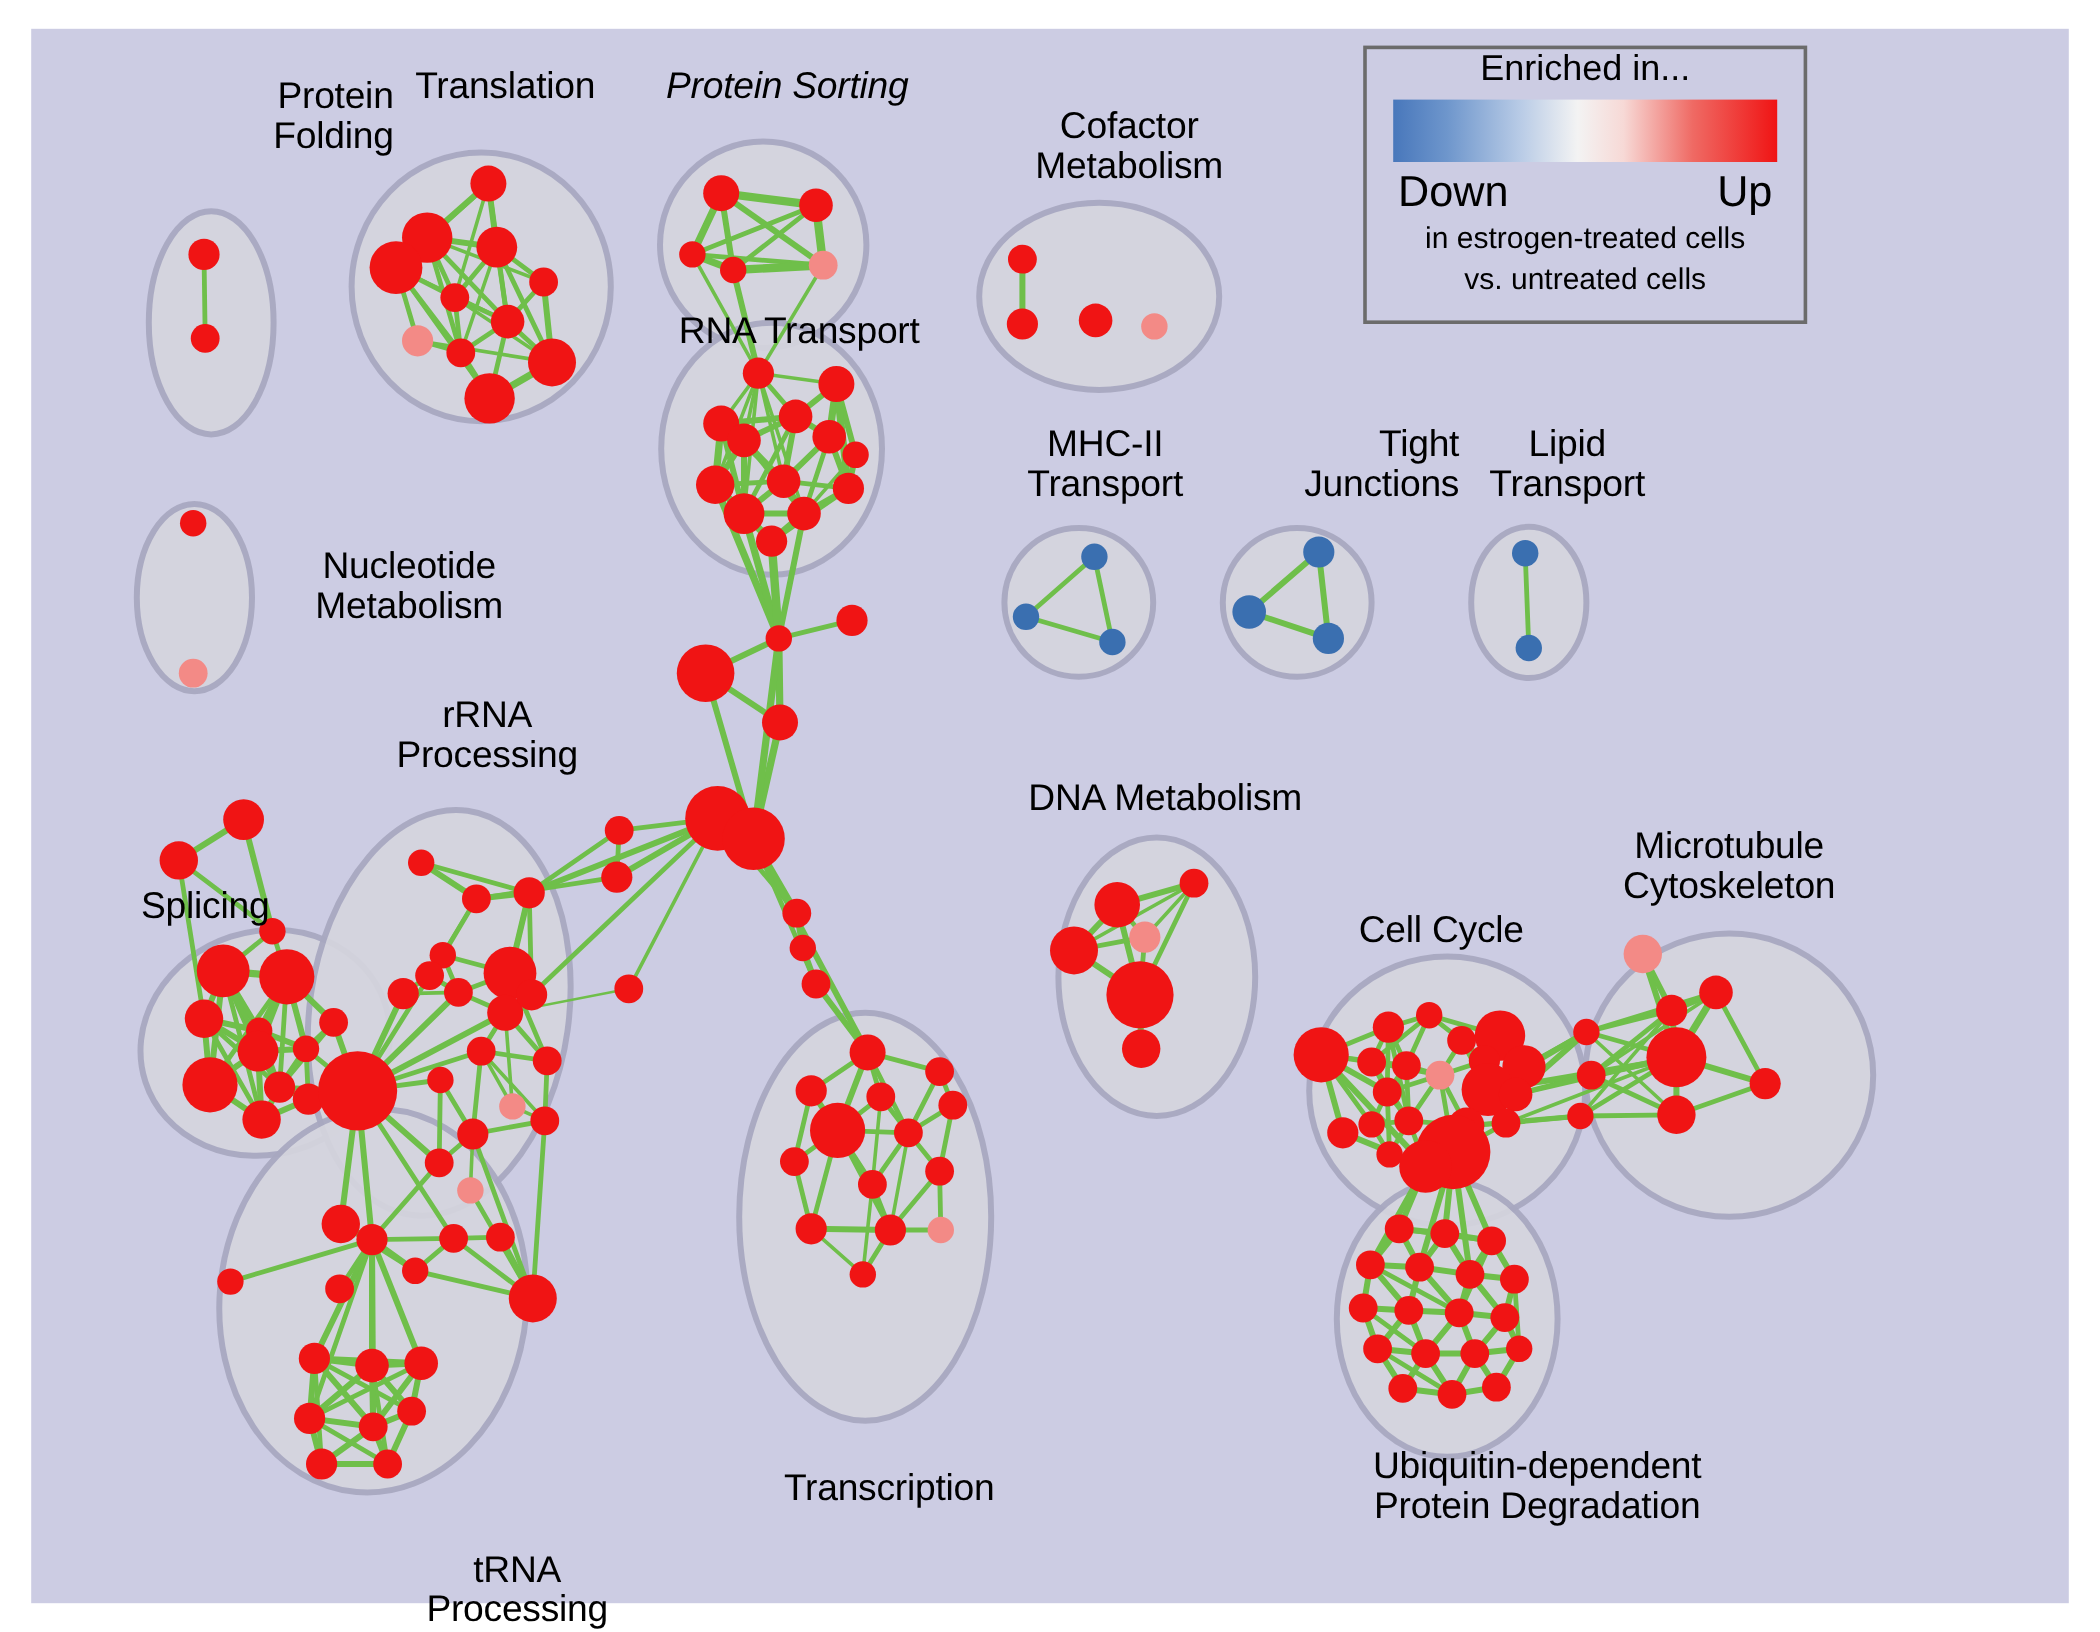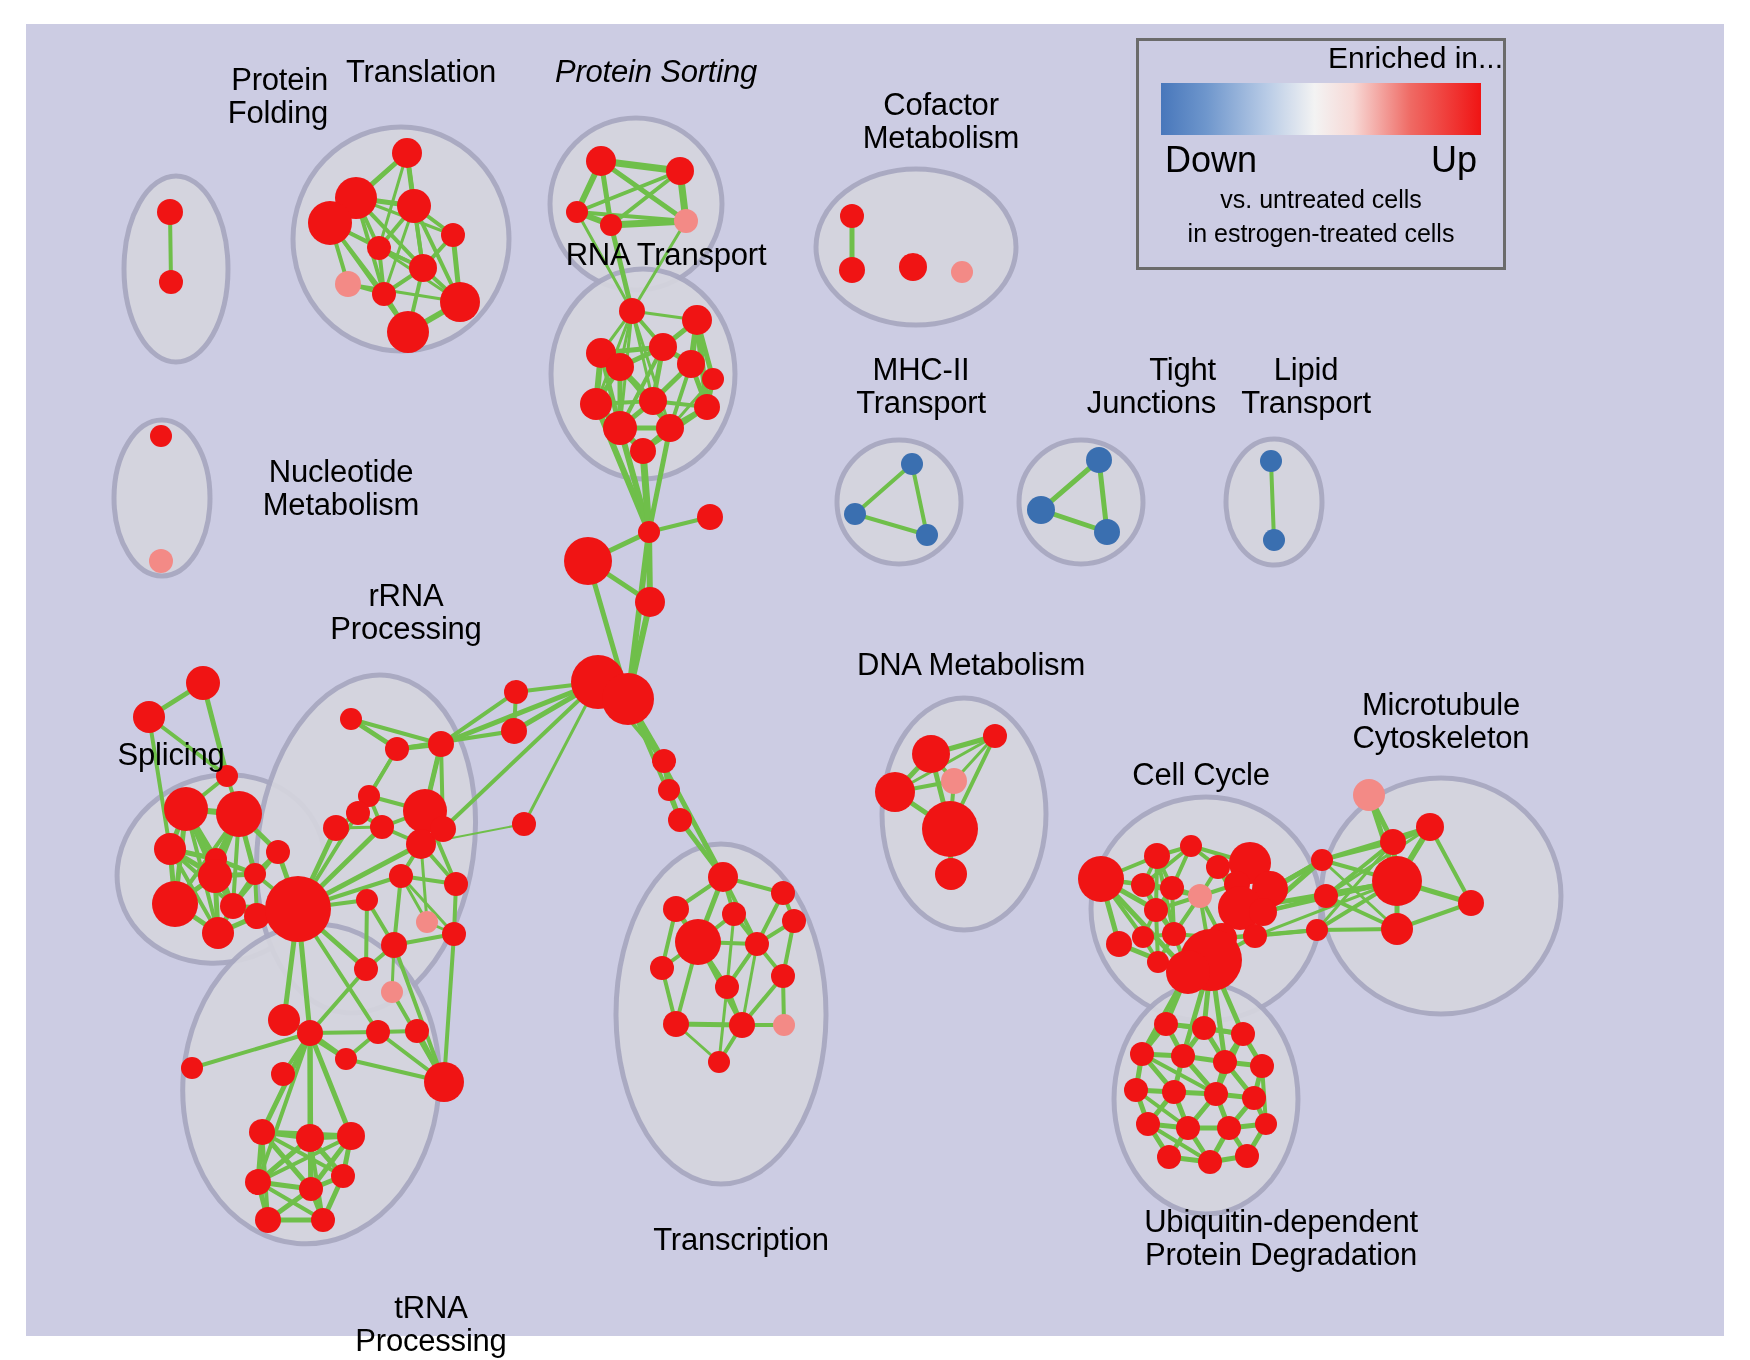--- a/index.html
+++ b/index.html
@@ -2,21 +2,21 @@
 <html><head>
 <meta charset="utf-8">
 <style>
   html,body{margin:0;padding:0;background:#ffffff;}
   body{font-family:"Liberation Sans", sans-serif;}
   #stage{position:relative;width:1750px;height:1360px;background:#ffffff;}
   #canvasFigure{position:absolute;left:26px;top:24px;width:1698px;height:1312px;background:#ccccE3;}
   svg#net{position:absolute;left:0;top:0;width:1698px;height:1312px;display:block;}
   .cluster-label{position:absolute;color:#000;font-size:31px;line-height:1.06;text-align:center;white-space:pre-line;letter-spacing:-0.2px;}
   #legendBox{position:absolute;box-sizing:border-box;border:3px solid #6b6b6b;background:#ccccE3;}
-  #legendBox .ltitle{font-size:30px;text-align:right;color:#000;}
+  #legendBox .ltitle{font-size:30px;text-align:center;color:#000;}
   #legendBox .gradbar{height:52px;margin:8px 22px 2px 22px;
      background:linear-gradient(to right,#4877bb 0%,#6e96cc 14%,#b8cbe6 33%,#f3f3f3 48%,#f7d9d6 60%,#ef6a64 78%,#f01414 100%);}
   #legendBox .endrow{display:flex;justify-content:space-between;padding:2px 26px 0 26px;font-size:36px;color:#000;}
   #legendBox .sub{font-size:25px;text-align:center;color:#000;line-height:1.18;margin-top:4px;}
 </style>
 </head>
 <body>
 
 <div id="stage">
   <div id="canvasFigure">
@@ -656,21 +656,21 @@
           <circle cx="201" cy="752" r="11" fill="#f01414"></circle>
           <circle cx="135" cy="412" r="11" fill="#f01414"></circle>
           <circle cx="135" cy="537" r="12" fill="#f38a86"></circle>
         </g>
     </svg>
     <div id="labels">
         <div class="cluster-label" style="left: 82px; top: 40px; width: 220px; text-align: right;">Protein
 Folding</div>
         <div class="cluster-label" style="left: 255px; top: 32px; width: 280px;">Translation</div>
         <div class="cluster-label" style="left: 470px; top: 32px; width: 320px; font-style: italic;">Protein Sorting</div>
-        <div class="cluster-label" style="left: 480px; top: 215px; width: 320px;">RNA Transport</div>
+        <div class="cluster-label" style="left: 480px; top: 236px; width: 320px;">RNA Transport</div>
         <div class="cluster-label" style="left: 790px; top: 65px; width: 250px;">Cofactor
 Metabolism</div>
         <div class="cluster-label" style="left: 790px; top: 330px; width: 210px;">MHC-II
 Transport</div>
         <div class="cluster-label" style="left: 985px; top: 330px; width: 205px; text-align: right;">Tight
 Junctions</div>
         <div class="cluster-label" style="left: 1175px; top: 330px; width: 210px;">Lipid
 Transport</div>
         <div class="cluster-label" style="left: 45px; top: 715px; width: 200px;">Splicing</div>
         <div class="cluster-label" style="left: 265px; top: 556px; width: 230px;">rRNA
@@ -688,17 +688,17 @@
 Metabolism</div>
       </div>
 
     <div id="legendBox" style="left:1110px;top:14px;width:370px;height:232px;">
       <div class="ltitle">Enriched in...</div>
       <div class="gradbar"></div>
       <div class="endrow">
         <span>Down</span>
         <span>Up</span>
       </div>
+      <div class="sub">in estrogen-treated cells</div>
       <div class="sub">vs. untreated cells</div>
-      <div class="sub">in estrogen-treated cells</div>
     </div>
   </div>
 </div>
 
 </body></html>

